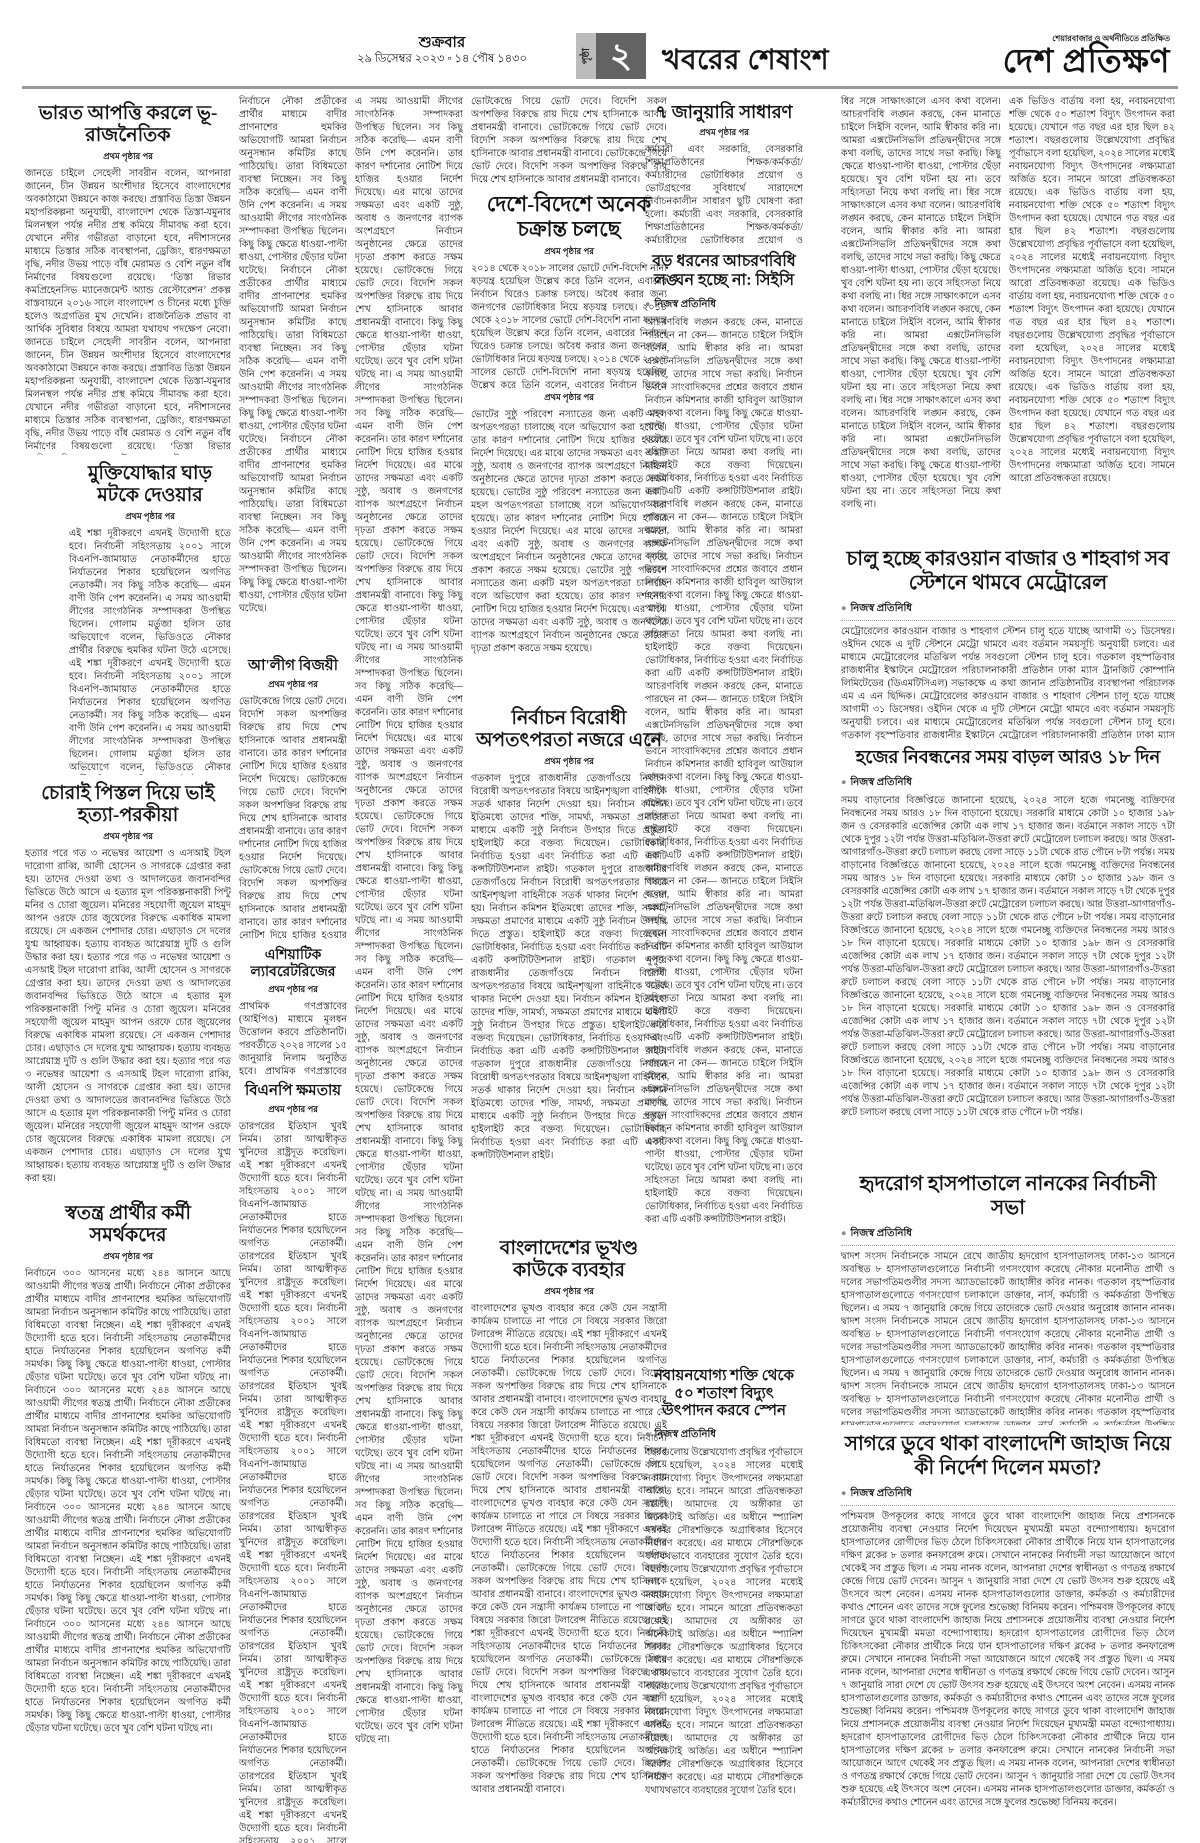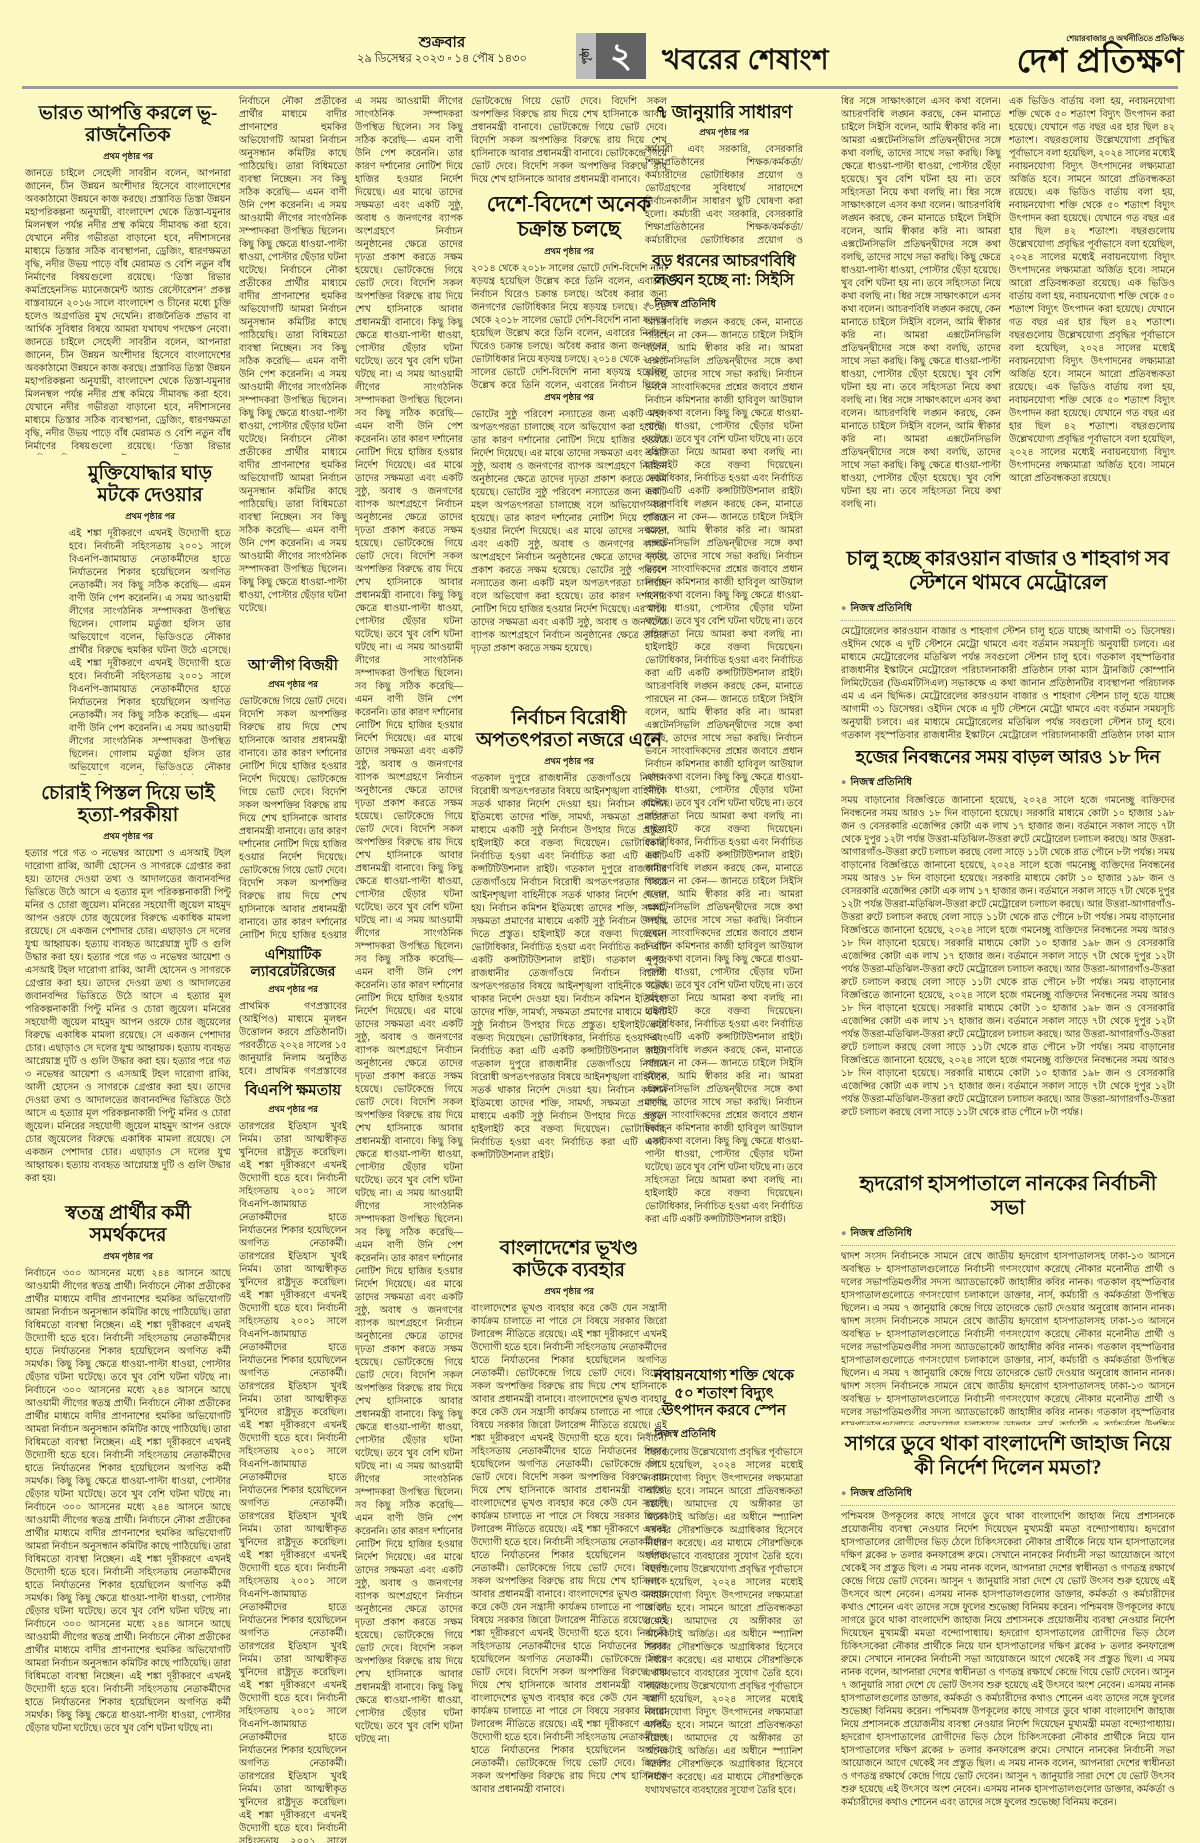--- a/index.html
+++ b/index.html
@@ -1,29 +1,29 @@
 <!DOCTYPE html>
 <html><head>
 <meta charset="utf-8">
 <style>
   html,body{margin:0;padding:0;background:#d9d9d9;}
-  .page{position:relative;width:1200px;height:1843px;margin:0 auto;background:#fef9c3;
+  .page{position:relative;width:1200px;height:1843px;margin:0 auto;background:#ffffff;
         font-family:"Liberation Serif","DejaVu Serif",serif;color:#141414;overflow:hidden;}
   
   .hdr-dateblock{position:absolute;left:320px;top:34px;width:244px;text-align:center;}
   .hdr-day{font-size:15px;font-weight:bold;line-height:17px;}
   .hdr-dateline{font-size:11.5px;line-height:15px;}
   .hdr-pagelabelbox{position:absolute;left:576px;top:33px;width:20px;height:46px;background:#bcbcbc;
         display:flex;align-items:center;justify-content:center;}
   .hdr-pagelabel{writing-mode:vertical-rl;transform:rotate(180deg);font-size:10px;font-weight:bold;color:#222;}
   .hdr-pagenumbox{position:absolute;left:596px;top:33px;width:50px;height:46px;background:#636363;
         display:flex;align-items:center;justify-content:center;}
   .hdr-pagenum{font-size:34px;font-weight:bold;color:#ffffff;line-height:1;}
   .hdr-section{position:absolute;left:662px;top:38px;font-size:28px;font-weight:bold;letter-spacing:.5px;}
-  .hdr-masthead{position:absolute;right:16px;top:34px;text-align:right;}
+  .hdr-masthead{position:absolute;right:30px;top:34px;text-align:right;}
   .hdr-tagline{font-size:8px;font-weight:bold;line-height:9px;}
   .hdr-logo{font-size:33px;font-weight:900;line-height:36px;letter-spacing:.5px;}
   .hdr-rule{position:absolute;left:22px;right:22px;top:86px;height:3px;background:#9a9a9a;}
   
   .col{position:absolute;top:95px;height:1748px;overflow:hidden;}
   .article{overflow:hidden;display:flex;flex-direction:column;}
   .headline{font-weight:bold;text-align:center;line-height:1.18;padding:7px 2px 2px 2px;}
   .contlabel{font-size:8.5px;font-weight:bold;text-align:center;padding:1px 0 3px 0;}
   .byline{font-size:10px;font-weight:bold;padding:4px 0 3px 0;}
   .byline .dot{color:#8a8a8a;margin-right:4px;font-size:9px;}

